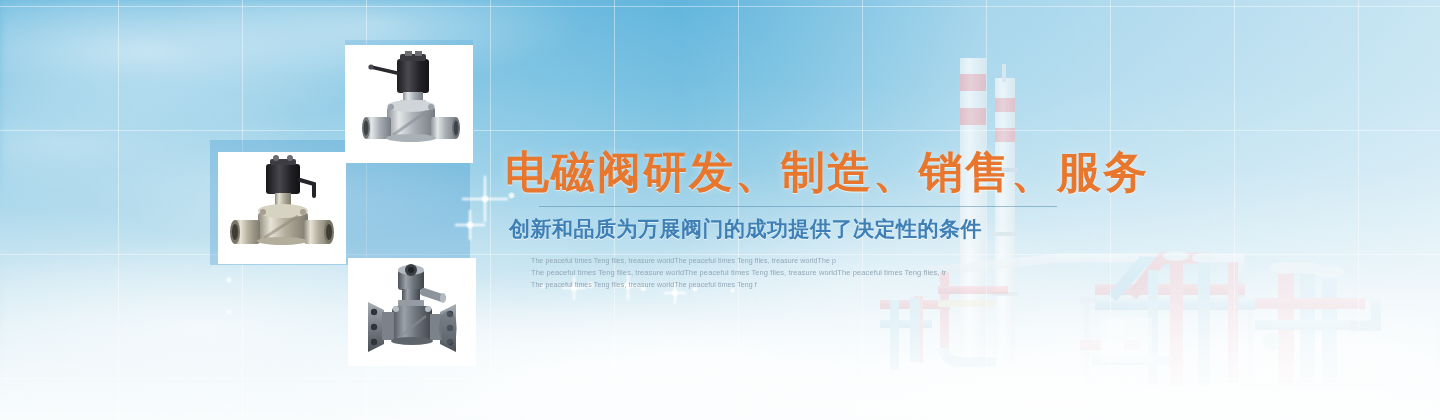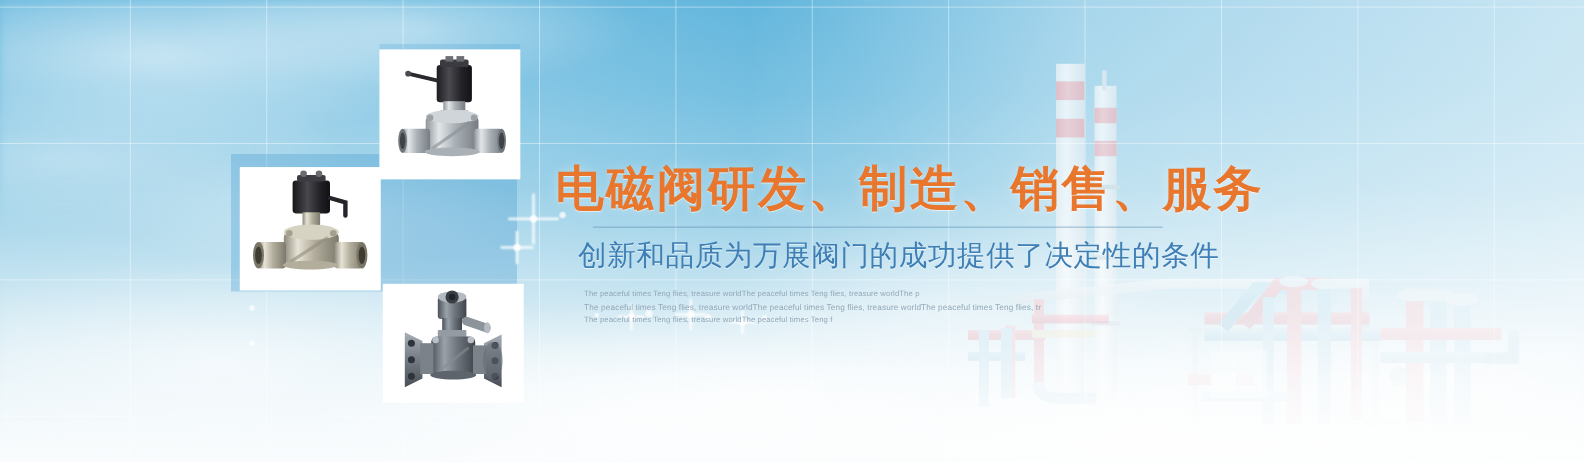--- a/index.html
+++ b/index.html
@@ -91,24 +91,23 @@
 
   
   .textblock { position:absolute; left:505px; top:148px; width:620px; }
   .headline {
     font-size:44px; font-weight:bold; letter-spacing:2px; color:#e8762c;
     line-height:1.1; white-space:nowrap;
     text-shadow:0 1px 0 rgba(255,255,255,0.55), 0 0 10px rgba(255,255,255,0.35);
   }
   .divider { margin:10px 0 8px 34px; width:518px; height:1px; background:rgba(90,140,175,0.55); }
   .subhead {
-    font-size:26px; font-weight:normal; letter-spacing:.5px; color:#3e7fb5;
+    font-size:21px; font-weight:bold; letter-spacing:.5px; color:#3e7fb5;
     white-space:nowrap; margin-left:4px;
     text-shadow:0 1px 0 rgba(255,255,255,0.6);
-    text-align:center;
   }
   .smalltext { margin-top:12px; width:560px; margin-left:26px; }
   .smalltext div {
     font-size:7px; color:#8fa4b4; line-height:1.65; white-space:nowrap;
     letter-spacing:.1px; opacity:.95;
   }
   .smalltext .l2 { font-size:7.5px; }
 </style>
 </head>
 <body>

